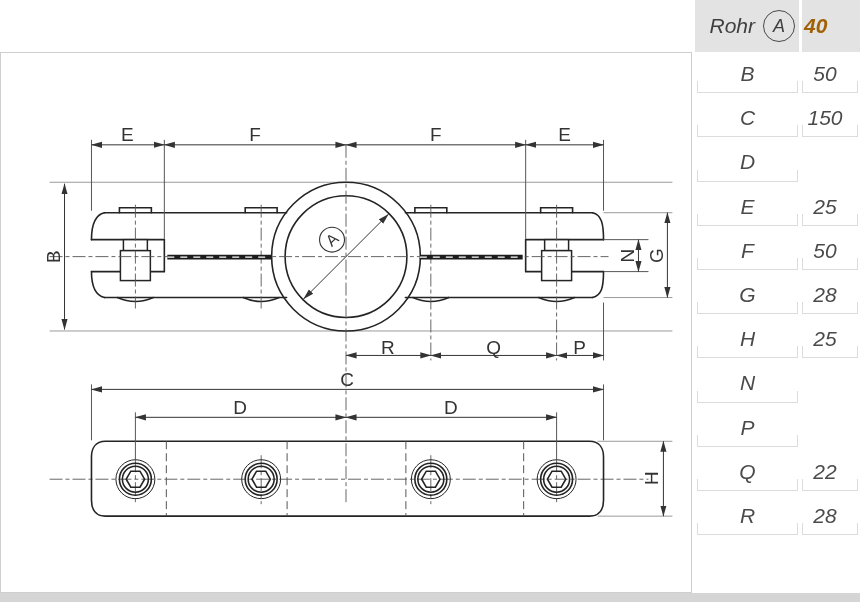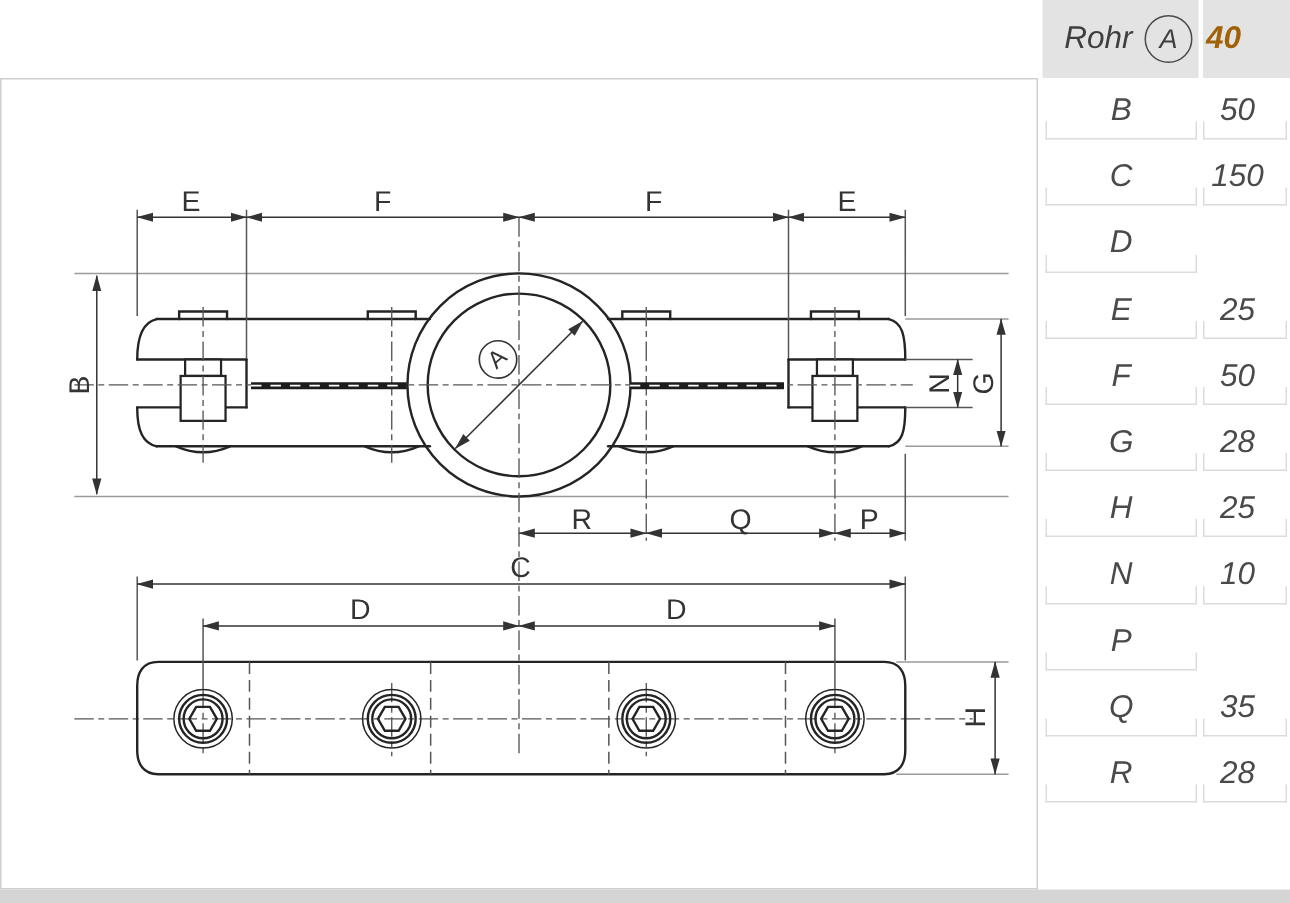--- a/index.html
+++ b/index.html
@@ -260,35 +260,32 @@
             <span>H</span>
           </div>
           <div class="cell val">
             <span>25</span>
           </div>
         </div>
         <div class="srow">
           <div class="cell lab">
             <span>N</span>
           </div>
-          <div class="cell val">
-            <span>10</span>
-          </div>
         </div>
         <div class="srow">
           <div class="cell lab">
             <span>P</span>
           </div>
         </div>
         <div class="srow">
           <div class="cell lab">
             <span>Q</span>
           </div>
           <div class="cell val">
-            <span>35</span>
+            <span>22</span>
           </div>
         </div>
         <div class="srow">
           <div class="cell lab">
             <span>R</span>
           </div>
           <div class="cell val">
             <span>28</span>
           </div>
         </div>

